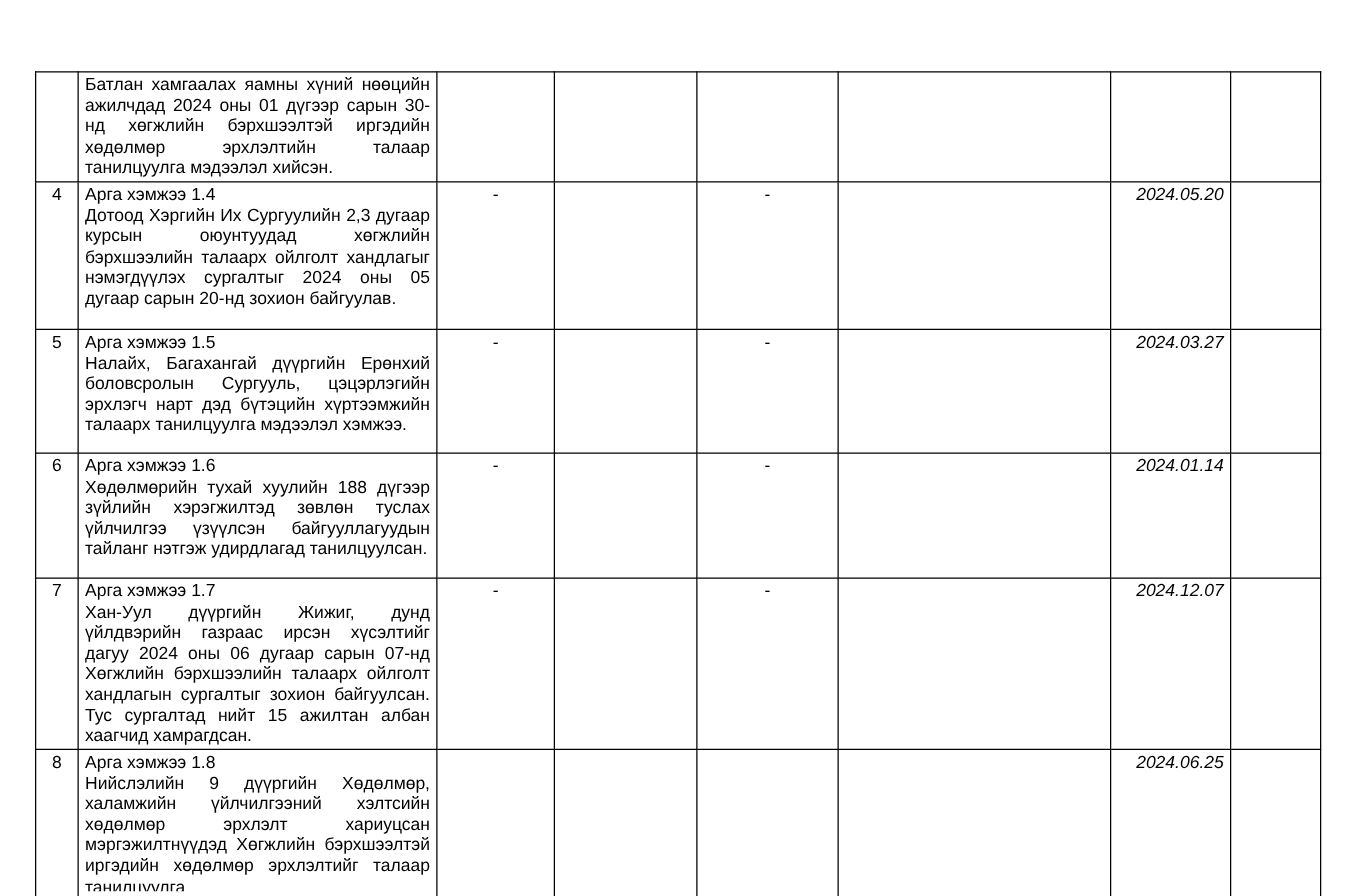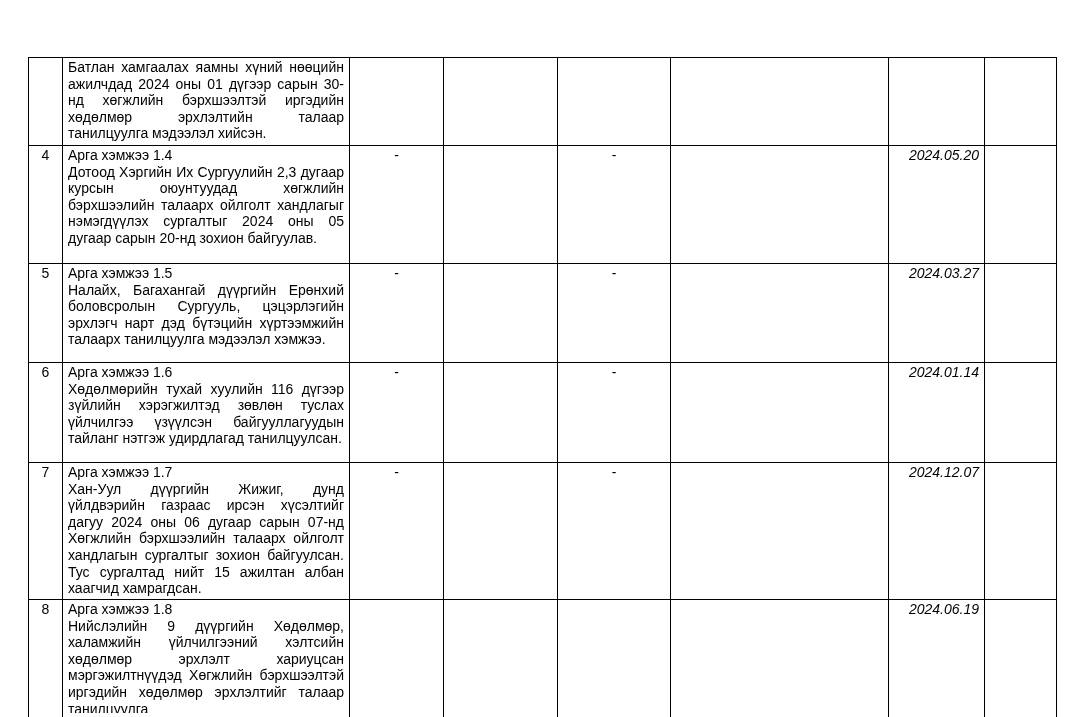--- a/index.html
+++ b/index.html
@@ -139,21 +139,21 @@
       <td></td>
     </tr>
 
     <tr class="r3">
       <td class="num">
             <p>6</p>
           </td>
       <td>
         <div class="clip">
           <p class="title">Арга хэмжээ 1.6</p>
-          <p class="body">Хөдөлмөрийн тухай хуулийн 116 дүгээр зүйлийн хэрэгжилтэд зөвлөн туслах үйлчилгээ үзүүлсэн байгууллагуудын тайланг нэтгэж удирдлагад танилцуулсан.</p>
+          <p class="body">Хөдөлмөрийн тухай хуулийн 188 дүгээр зүйлийн хэрэгжилтэд зөвлөн туслах үйлчилгээ үзүүлсэн байгууллагуудын тайланг нэтгэж удирдлагад танилцуулсан.</p>
         </div>
       </td>
       <td class="dash">
             <p>-</p>
           </td>
       <td></td>
       <td class="dash">
             <p>-</p>
           </td>
       <td></td>
@@ -199,19 +199,19 @@
       </td>
       <td class="dash">
             <p></p>
           </td>
       <td></td>
       <td class="dash">
             <p></p>
           </td>
       <td></td>
       <td class="date">
-            <p>2024.06.19</p>
+            <p>2024.06.25</p>
           </td>
       <td></td>
     </tr>
   </tbody>
     </table>
 </div>
 
 </body></html>

